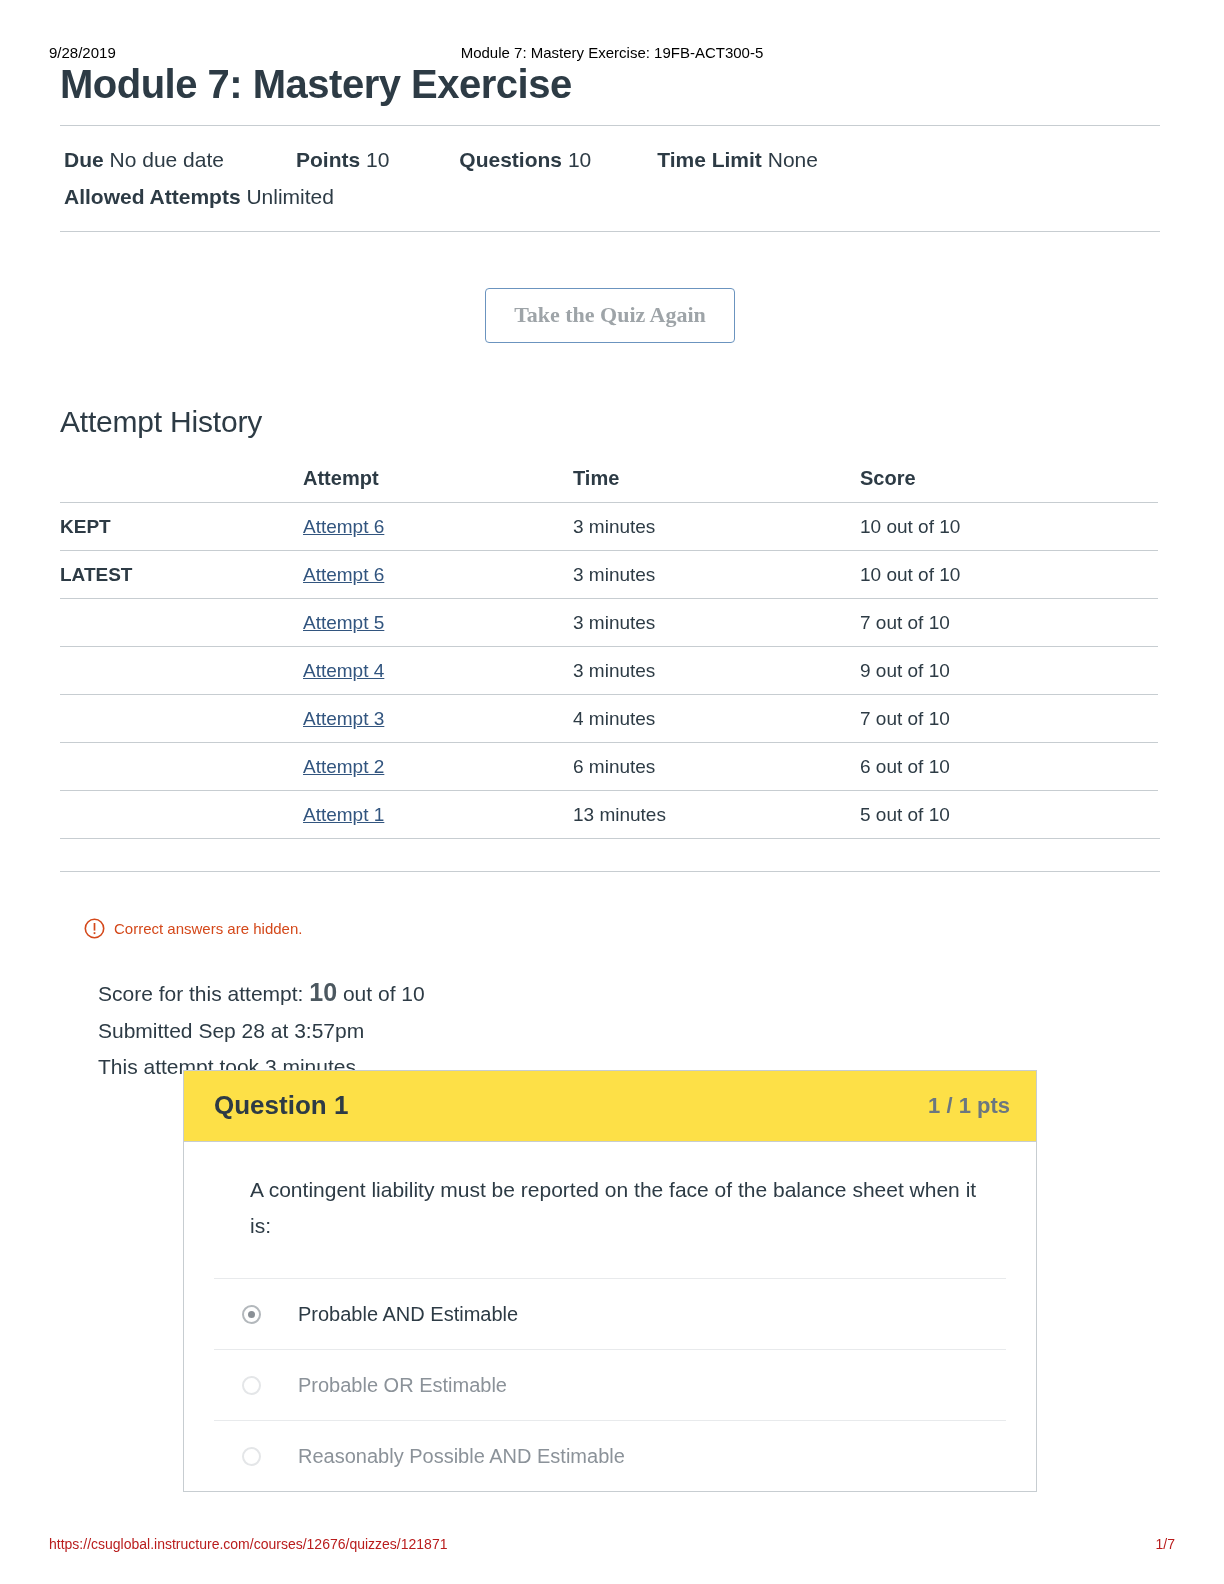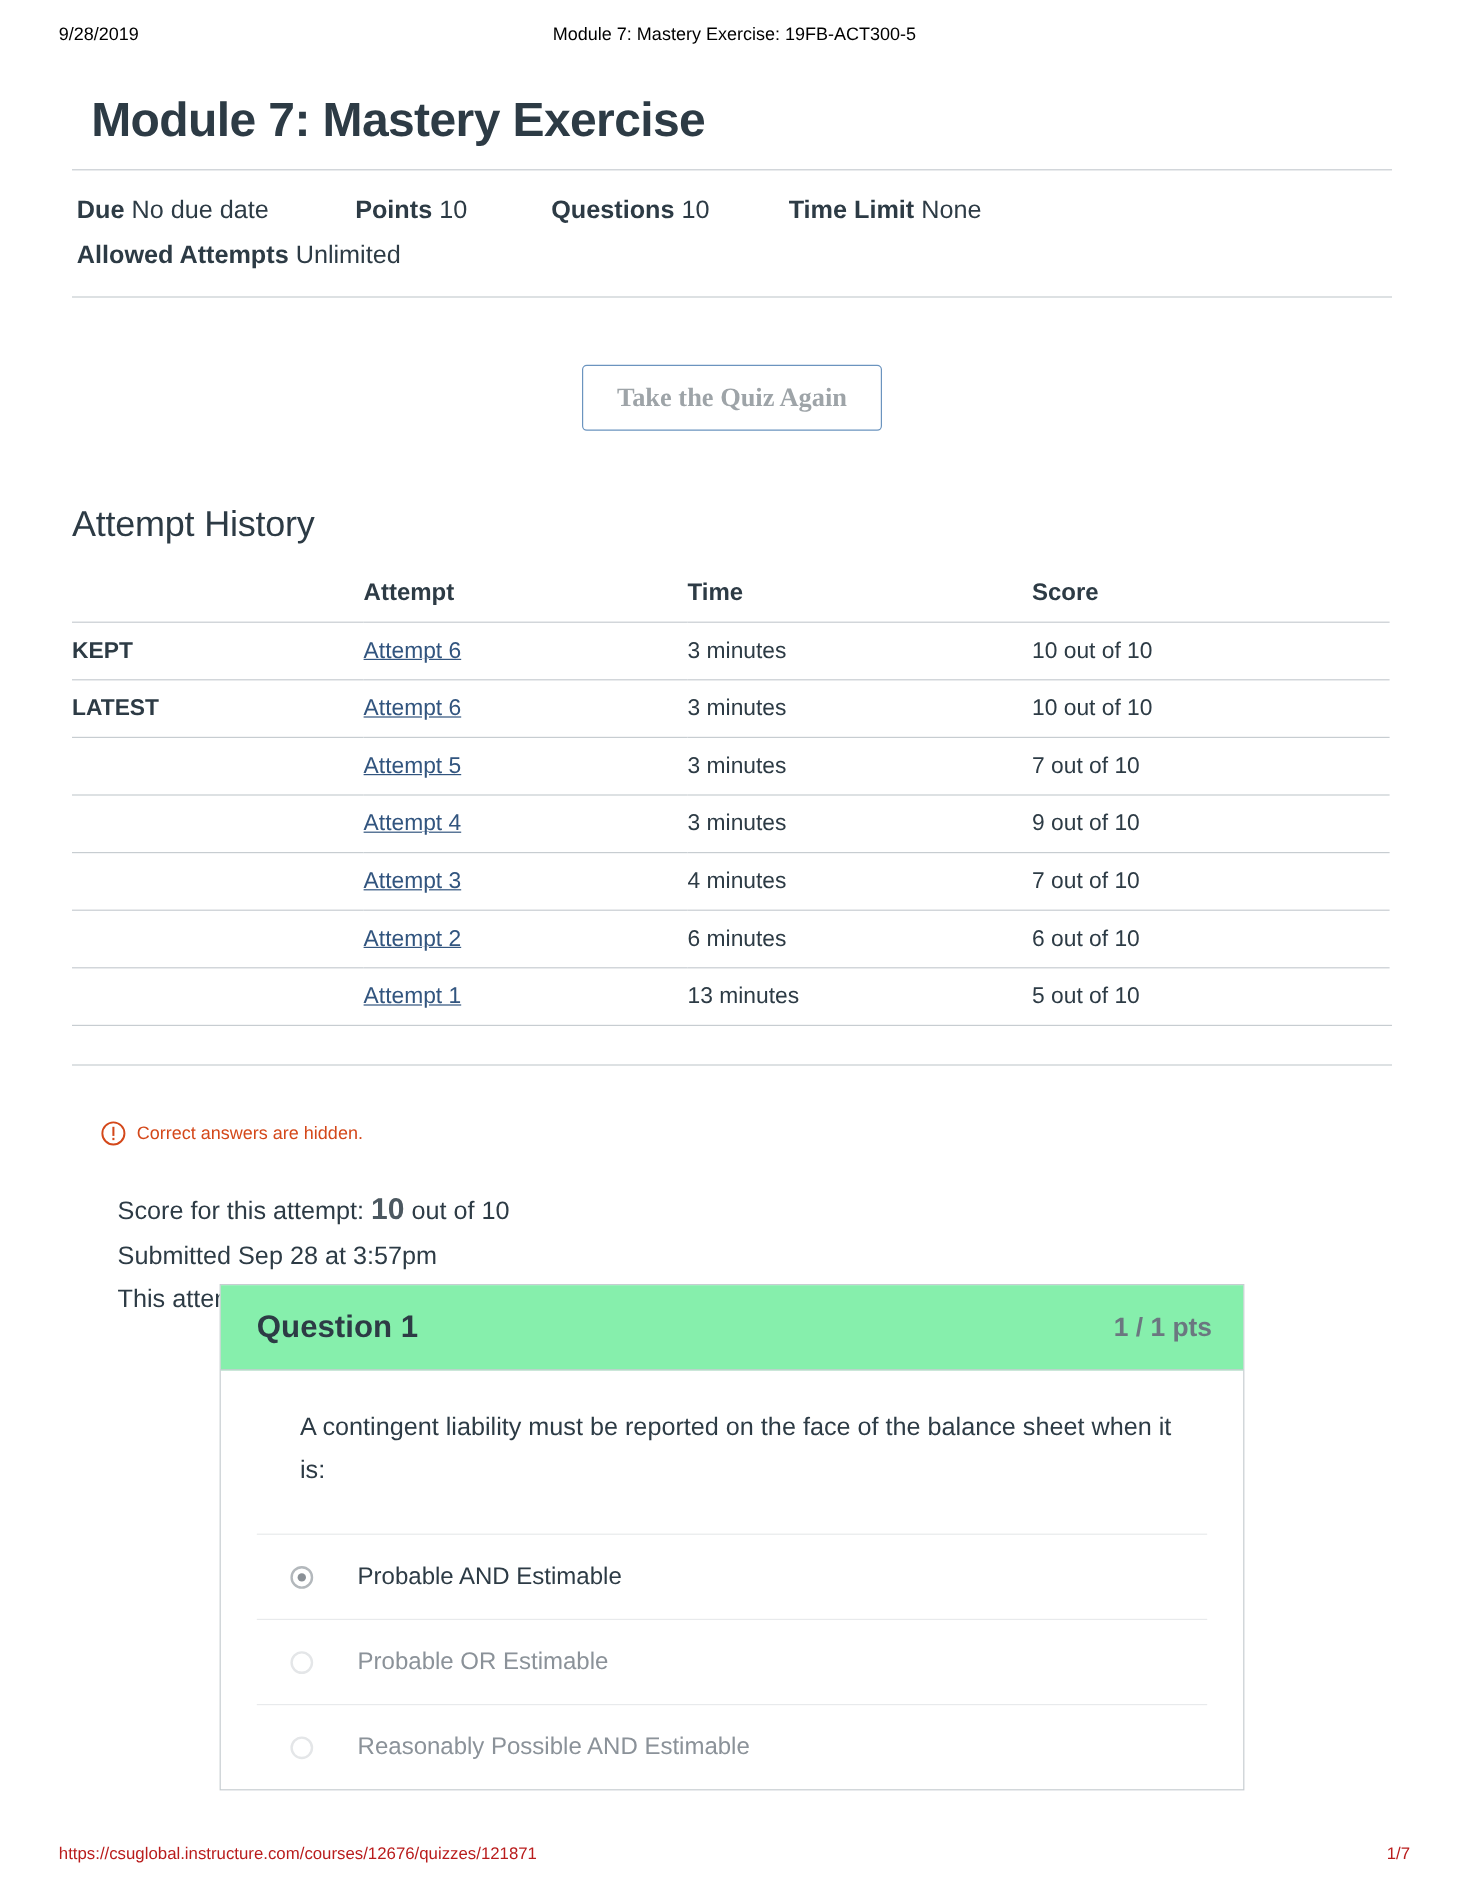--- a/index.html
+++ b/index.html
@@ -13,21 +13,21 @@
     position: relative;
     overflow: hidden;
     font-family: "Liberation Sans", sans-serif;
     color: #2d3b45;
     -webkit-font-smoothing: antialiased;
   }
 
   
   .print-header {
     position: absolute;
-    top: 20px;
+    top: 44px;
     left: 0;
     width: 1224px;
     height: 22px;
     font-size: 15px;
     color: #000;
   }
   .print-header .ph-date {
     position: absolute;
     left: 49px;
     top: 0;
@@ -48,21 +48,21 @@
     left: 60px;
     top: 0;
     width: 1100px;
   }
 
   .quiz-title {
     font-size: 40px;
     font-weight: 600;
     letter-spacing: -0.5px;
     color: #2d3b45;
-    margin: 16px;
+    margin: 0;
     padding-top: 60px;
     line-height: 1.22;
   }
 
   .rule {
     border: 0;
     border-top: 1px solid #c7cdd1;
     margin: 0;
     height: 0;
   }
@@ -205,21 +205,21 @@
     border: 1px solid #c7cdd1;
     background: #ffffff;
     box-sizing: border-box;
   }
   .q-header {
     display: flex;
     align-items: center;
     justify-content: space-between;
     border-bottom: 1px solid #c7cdd1;
     padding: 19px 26px 20px 30px;
-    background: #86efac;
+    background: #fde047;
   }
   .q-title {
     font-size: 26px;
     font-weight: bold;
     color: #2d3b45;
   }
   .q-points {
     font-size: 22px;
     font-weight: bold;
     color: #6b7780;

